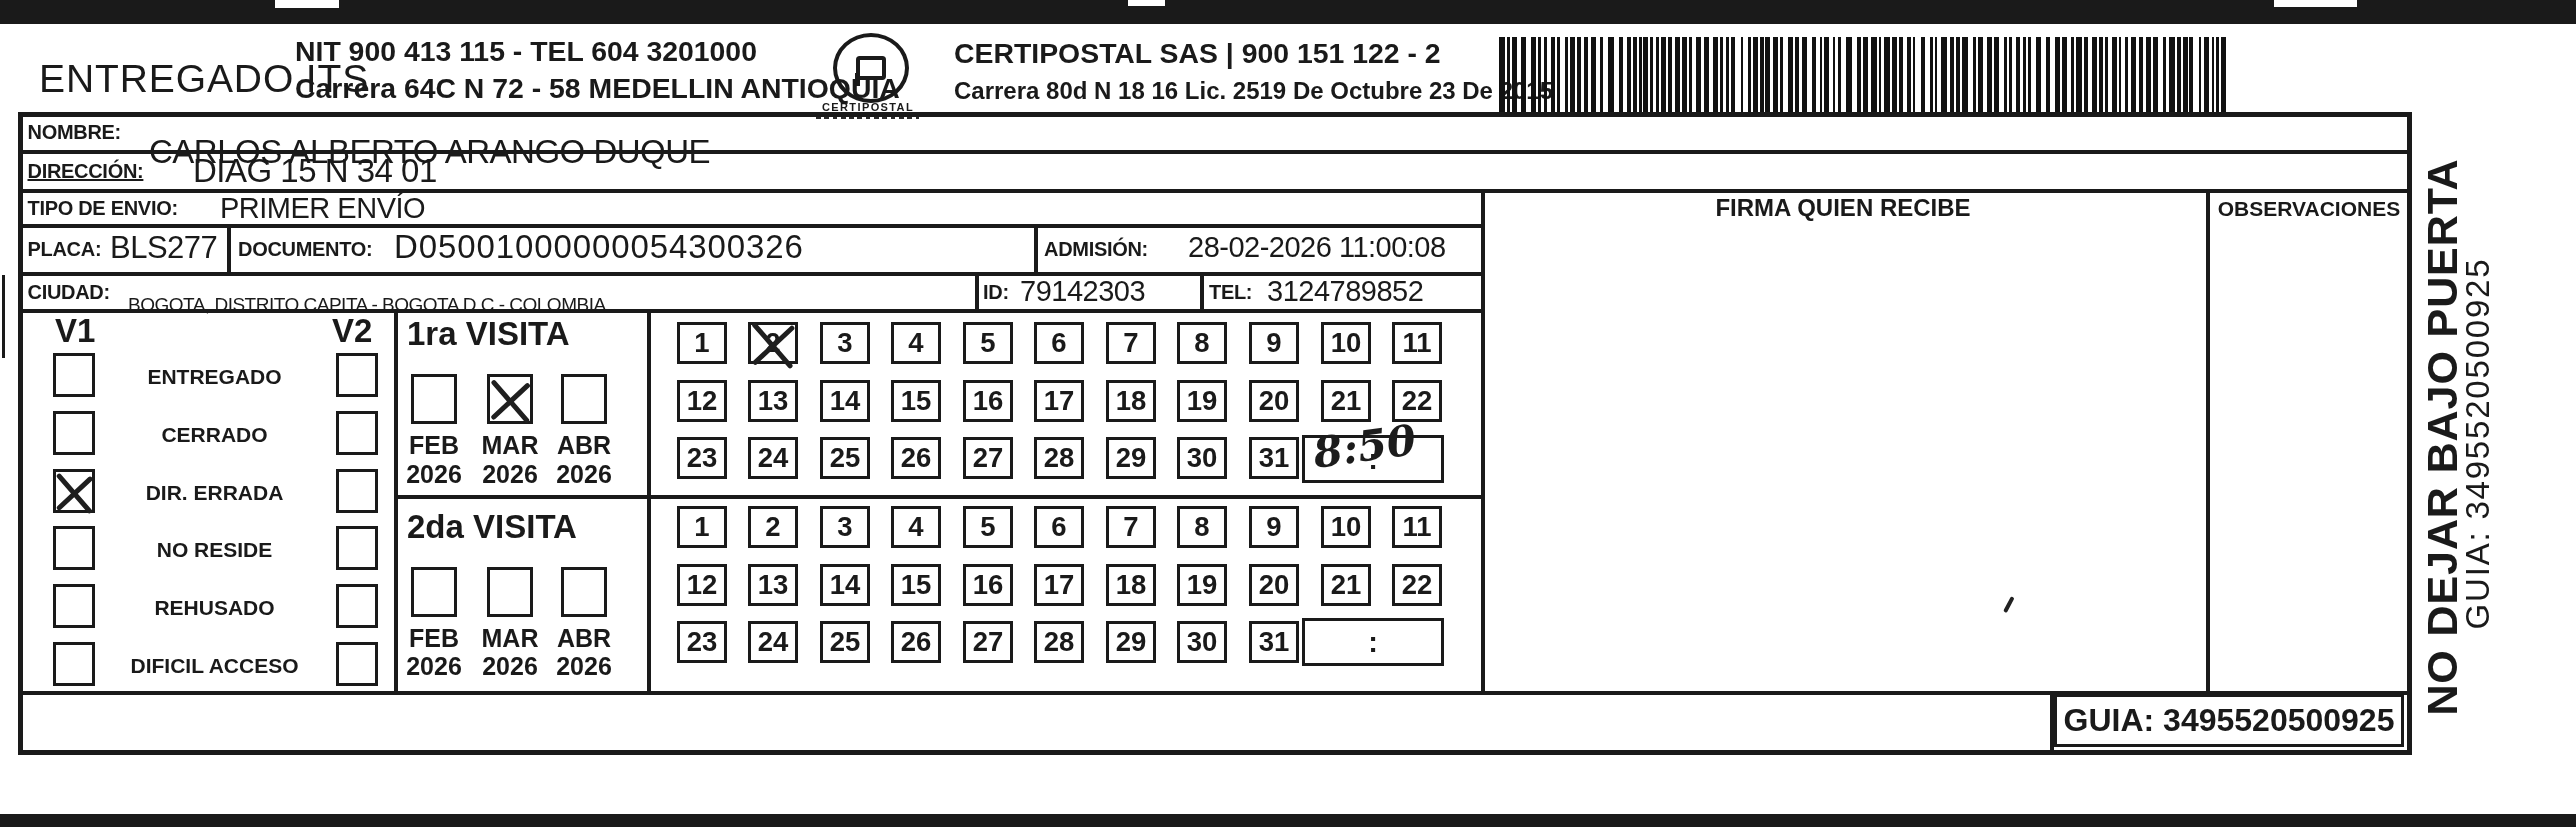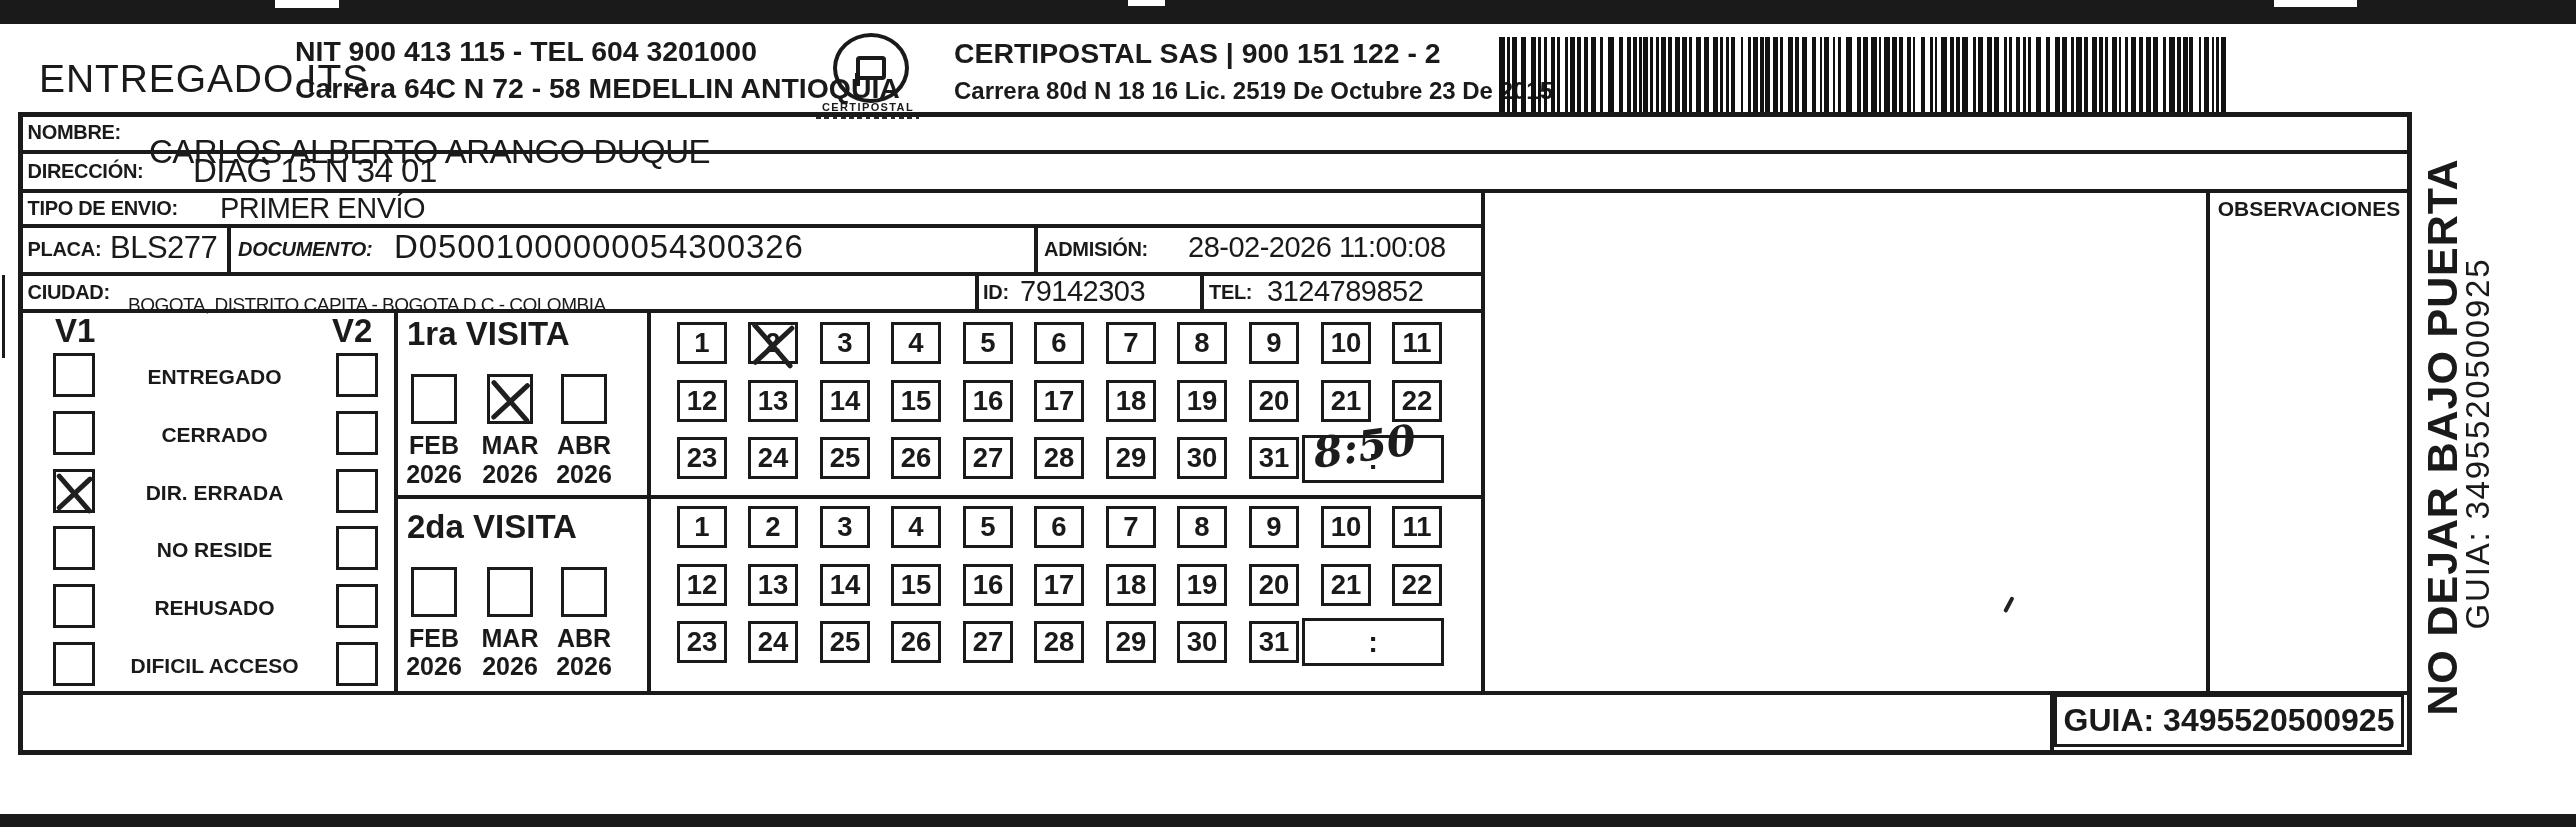--- a/index.html
+++ b/index.html
@@ -164,32 +164,33 @@
       <span style="width: 2.8px; background: rgb(17, 17, 17); margin-right: 2.8px;"></span>
       <span style="width: 4.6px; background: rgb(17, 17, 17); margin-right: 2.8px;"></span>
       <span style="width: 2.8px; background: rgb(17, 17, 17); margin-right: 1.8px;"></span>
       <span style="width: 2.8px; background: rgb(17, 17, 17); margin-right: 1.8px;"></span>
       <span style="width: 5.5px; background: rgb(17, 17, 17); margin-right: 1.8px;"></span>
     </div>
 
   <div class="flabel" style="left:27.5px;top:121px;">NOMBRE:</div>
   <div class="fvalue" style="left:149px;top:114px;margin-top:19px;">CARLOS ALBERTO ARANGO DUQUE</div>
 
-  <div class="flabel" style="left:27.5px;top:160px;">DIRECCIÓN:</div>
+  <div class="flabel" style="left:27.5px;top:160px;text-decoration:underline;">DIRECCIÓN:</div>
   <div class="fvalue" style="left:193px;top:152px;">DIAG 15 N 34 01</div>
 
   <div class="flabel" style="left:27.5px;top:197px;">TIPO DE ENVIO:</div>
   <div class="fvalue" style="left:220px;top:192px;font-size:29px;">PRIMER ENVÍO</div>
 
+  <div class="hdr b center" style="left:1481px;top:194px;width:724px;font-size:24px;">FIRMA QUIEN RECIBE</div>
   <div class="hdr b center" style="left:2206px;top:197px;width:206px;font-size:21px;">OBSERVACIONES</div>
 
   <div class="flabel" style="left:27.5px;top:238px;">PLACA:</div>
   <div class="fvalue" style="left:110px;top:230px;font-size:31px;">BLS277</div>
 
-  <div class="flabel" style="left:238px;top:238px;font-style:italic;">DOCUMENTO:</div>
+  <div class="flabel" style="left:238px;top:238px;">DOCUMENTO:</div>
   <div class="fvalue" style="left:394px;top:228px;letter-spacing:0.9px;">D05001000000054300326</div>
 
   <div class="flabel" style="left:1044px;top:238px;text-align:right;">ADMISIÓN:</div>
   <div class="fvalue" style="left:1188px;top:231px;font-size:29px;">28-02-2026 11:00:08</div>
 
   <div class="flabel" style="left:27.5px;top:281px;">CIUDAD:</div>
   <div class="fvalue" style="left:128px;top:262px;font-size:19px;margin-top:32px;">BOGOTA, DISTRITO CAPITA - BOGOTA D C - COLOMBIA</div>
 
   <div class="flabel" style="left:983px;top:281px;">ID:</div>
   <div class="fvalue" style="left:1020px;top:275px;font-size:29px;">79142303</div>

